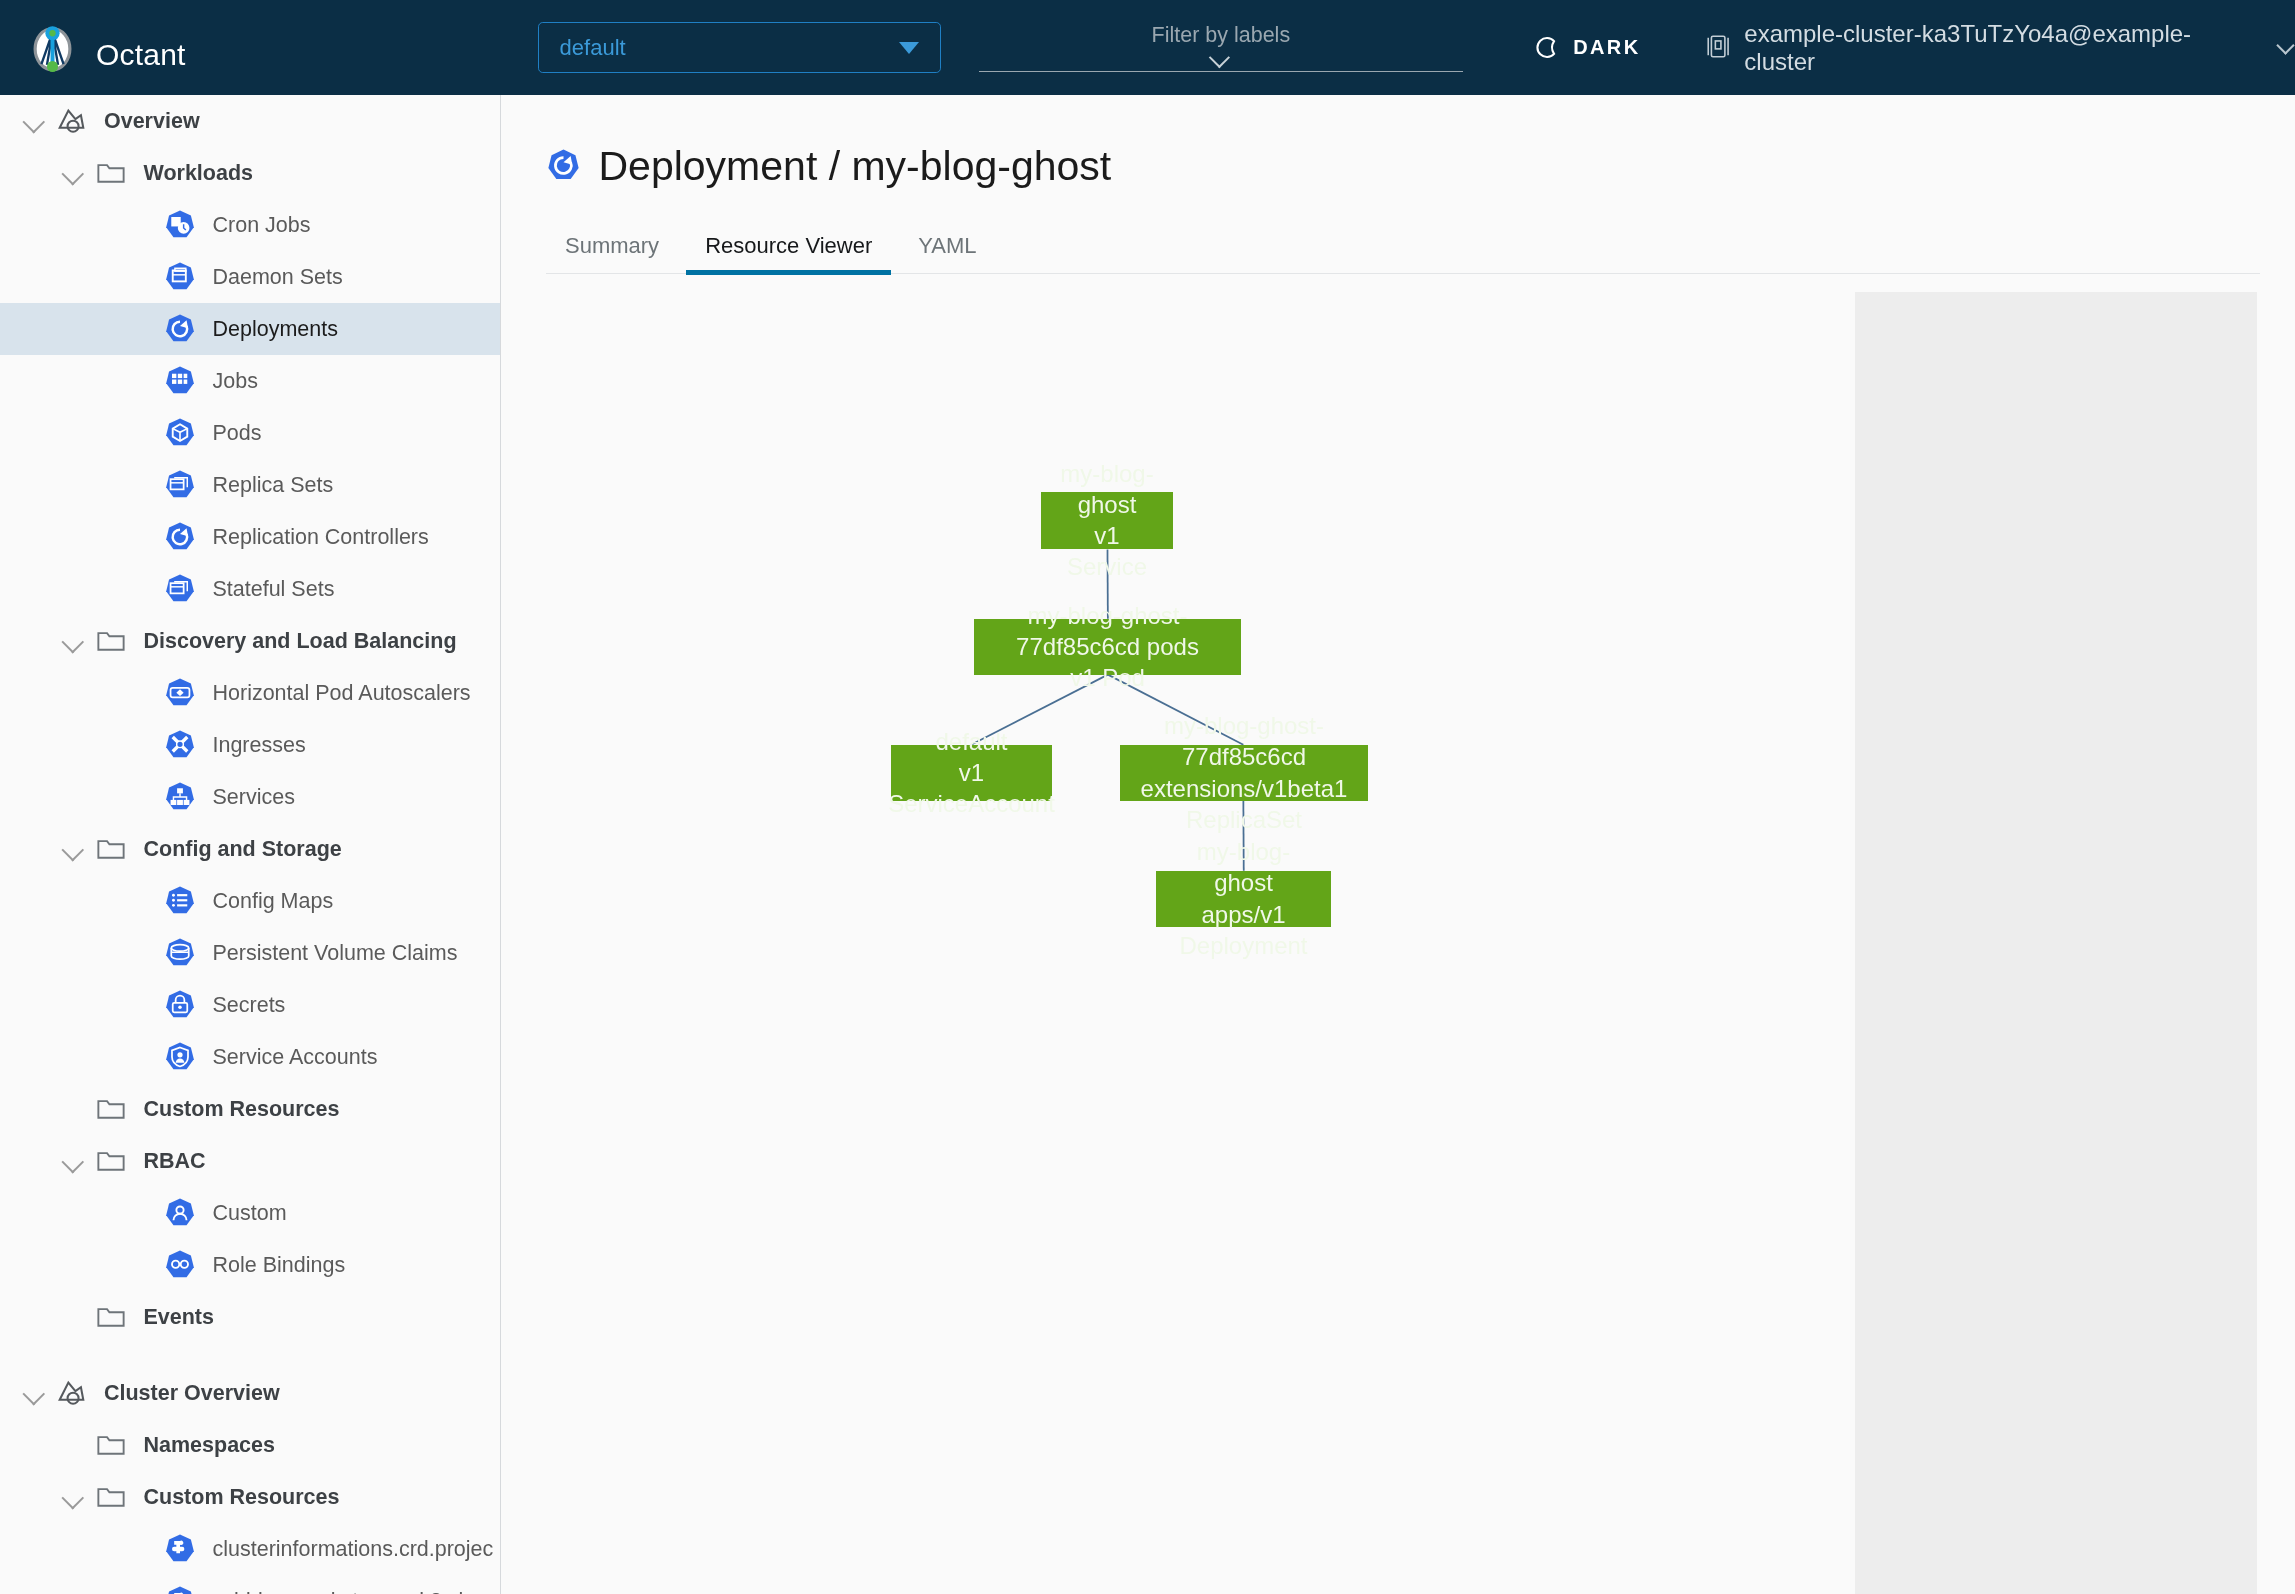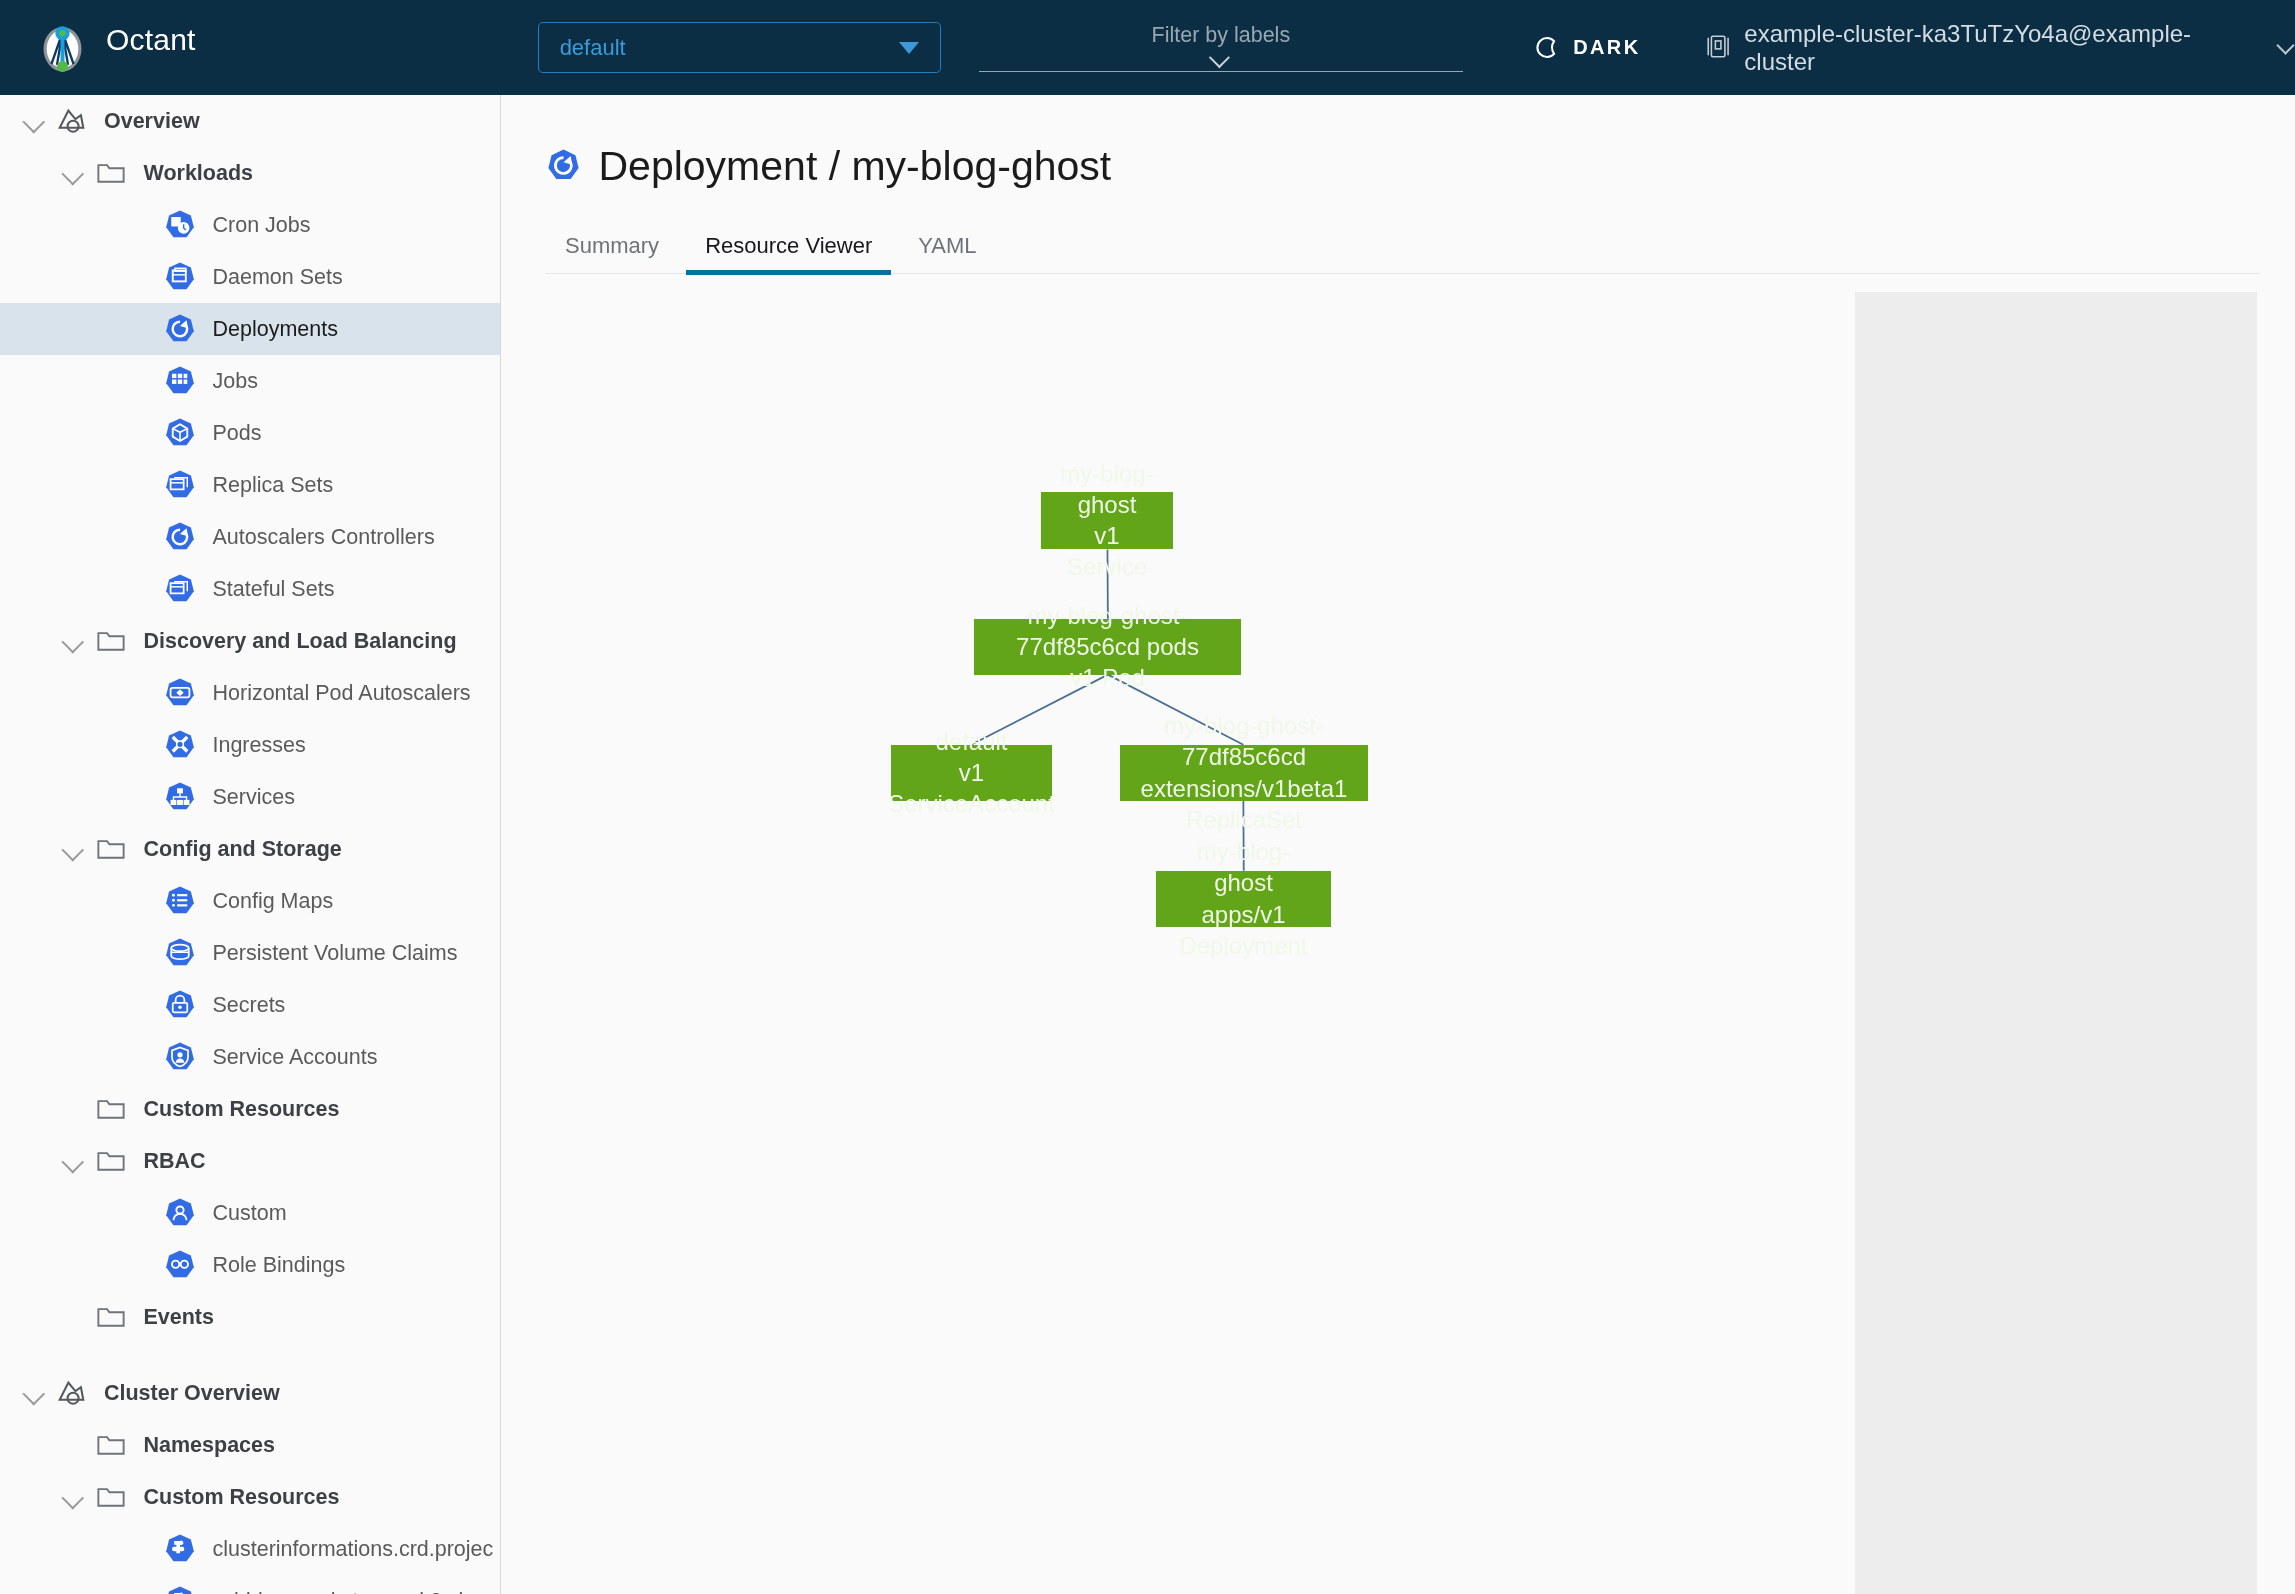--- a/index.html
+++ b/index.html
@@ -10,21 +10,21 @@
     overflow: hidden;
   }
 
   
   .header {
     position: absolute; top: 0; left: 0;
     width: 2295px; height: 95px;
     background: #0b2e45;
     display: flex; align-items: center;
   }
-  .brand { display: flex; align-items: flex-start; width: 498px; padding-left: 38px; }
+  .brand { display: flex; align-items: flex-end; width: 498px; padding-left: 28px; }
   .brand-logo { width: 49px; height: 49px; flex: 0 0 49px; position: relative; }
   .brand-name {
     color: #ffffff; font-size: 30px; margin-left: 19px;
     letter-spacing: 0.2px; font-weight: 400;
   }
 
   .ns-select {
     width: 404px; height: 51px; margin-left: 41px;
     border: 1.6px solid #1f7fc4; border-radius: 4.8px;
     background: transparent;
@@ -321,21 +321,21 @@
     </div>
     <div class="nav-row lvl2">
       <span class="chev blank"></span>
       <span class="icon-slot">
         <svg width="32" height="32" viewBox="0 0 44 44">
           <polygon points="22,2 37,9 41,25 31,39 13,39 3,25 7,9" fill="#326ce5"></polygon>
           <path d="M22 12 a10 10 0 1 0 9 6" fill="none" stroke="#ffffff" stroke-width="3.4"></path>
           <polygon points="31,10 33,21 22,18" fill="#ffffff"></polygon>
         </svg>
       </span>
-      <span class="nav-label leaf">Autoscalers Controllers</span>
+      <span class="nav-label leaf">Replication Controllers</span>
     </div>
     <div class="nav-row lvl2">
       <span class="chev blank"></span>
       <span class="icon-slot">
         <svg width="32" height="32" viewBox="0 0 44 44">
           <polygon points="22,2 37,9 41,25 31,39 13,39 3,25 7,9" fill="#326ce5"></polygon>
           <rect x="9" y="14" width="18" height="14" fill="none" stroke="#ffffff" stroke-width="2.4"></rect>
           <path d="M14 12 h18 v13" fill="none" stroke="#ffffff" stroke-width="2"></path>
           <line x1="9" y1="19" x2="27" y2="19" stroke="#ffffff" stroke-width="2"></line>
         </svg>

